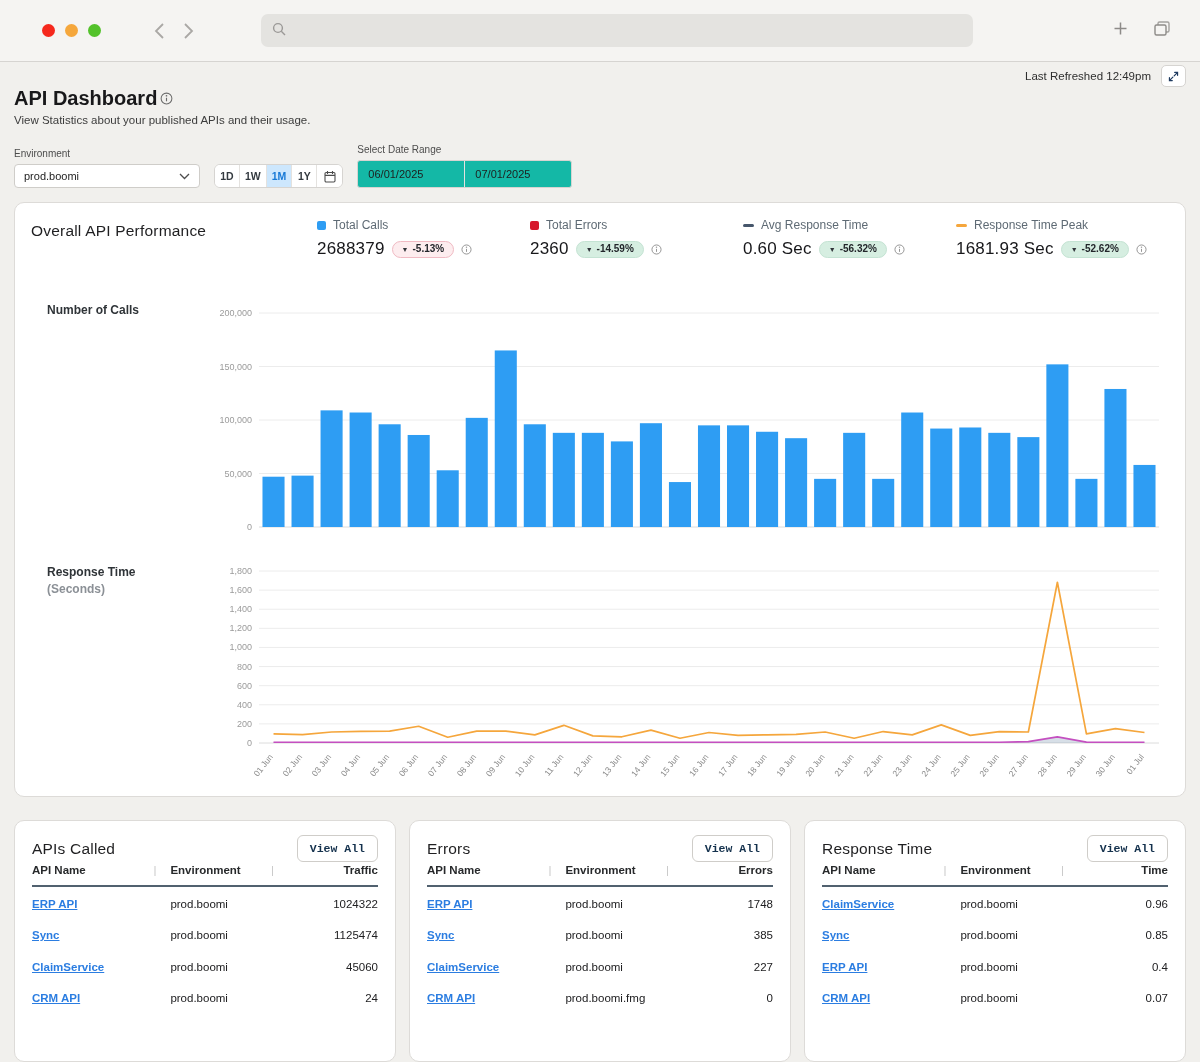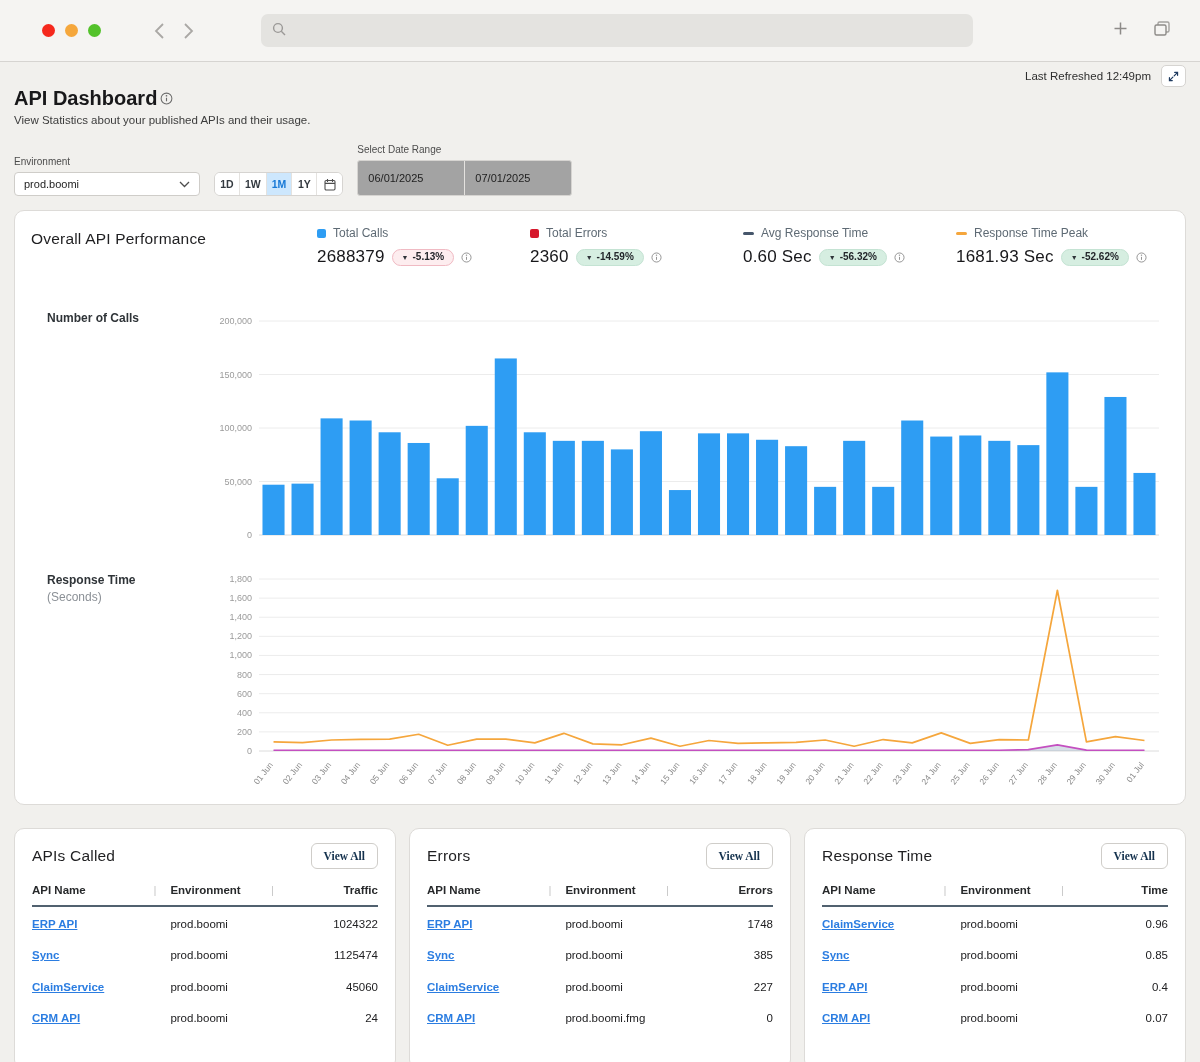--- a/index.html
+++ b/index.html
@@ -39,21 +39,21 @@
   .select-box { width:186px; height:24px; background:#fff; border:1px solid #cfcdc9;
                 border-radius:4px; display:flex; align-items:center; justify-content:space-between;
                 padding:0 9px; font-size:11px; color:#1e1e1e; cursor:pointer; }
   .range-group { display:flex; border:1px solid #d6d4d1; border-radius:6px; background:#fff;
                  overflow:hidden; height:24px; }
   .range-btn { min-width:25px; padding:2px 5px; font-size:10.5px; font-weight:700; color:#33393f;
                background:#fff; border:none; border-right:1px solid #e4e2df;
                display:flex; align-items:center; justify-content:center; cursor:pointer; font-family:inherit; }
   .range-btn.active { background:#cde7fd; color:#1779d6;text-align:right; }
   .range-btn:last-child { border-right:none; }
-  .date-box { display:flex; background:#a3a3a3; border:1px solid #d6d4d1; border-radius:3px; height:36px; }
+  .date-box { display:flex; background:#14b8a6; border:1px solid #d6d4d1; border-radius:3px; height:28px; }
   .date-input { width:106px; border:none; outline:none; font-size:11px; color:#1e1e1e;
                 font-family:inherit; padding:0 10px; background:transparent; }
   .date-sep { width:1px; background:#e4e2df; }
 
   
   .main-panel { background:#fff; border:1px solid #dddbd8; border-radius:10px;
                 margin-top:14px; padding:15px 16px; height:595px; }
   .panel-head { display:flex; align-items:flex-start; }
   .panel-title { width:286px; font-size:15.5px; color:#1f1f21; padding-top:4px; letter-spacing:.2px; }
   .kpis { flex:1; display:flex; }
@@ -67,34 +67,34 @@
           padding:2.5px 9px; font-size:10px; font-weight:700; color:#23262b; line-height:1; }
   .pill .tri { font-size:7px; color:#30343a; }
   .pill.negative { background:#fdedef; border:1px solid #f0bac3; }
   .pill.positive { background:#d6eee1; border:1px solid #c4e3d3; }
   .info-ic { display:inline-flex; }
 
   .chart-row { display:flex; align-items:flex-start; }
   .chart-row.first { margin-top:40px; }
   .chart-row.second { margin-top:26px; }
   .chart-label { width:170px; padding:4px 0 0 16px; font-size:12px; color:#2f3438; font-weight:700; }
-  .chart-label .sub { font-weight:400; color:#8b9096; margin-top:3px; }
+  .chart-label .sub { font-weight:700; color:#8b9096; margin-top:3px; }
   .chart-area { flex:1; }
   .chart-area svg { display:block; width:100%; height:auto; }
 
   
   .cards { display:flex; gap:13px; margin-top:23px; }
   .card { flex:1; background:#fff; border:1px solid #dddbd8; border-radius:10px;
           padding:14px 17px; height:242px; }
   .card-head { display:flex; justify-content:space-between; align-items:center; }
   .card-title { font-size:15.5px; color:#1f1f21; letter-spacing:.2px; }
   .viewall-btn { background:#fff; border:1px solid #cfcdc9; border-radius:6px;
                  padding:6px 12px; font-size:11.5px; font-weight:700; color:#14314d;
-                 cursor:pointer; font-family:Liberation Serif, serif; }
-  .tbl { margin-top:15px; }
+                 cursor:pointer; font-family:Liberation Mono, monospace; }
+  .tbl { margin-top:2px; }
   .tbl-head { display:grid; grid-template-columns:40% 34% 26%; font-size:11.5px; font-weight:700;
               color:#27292b; padding-bottom:9px; border-bottom:2px solid #51616f; }
   .tbl-head .hcell { position:relative; }
   .tbl-head .hcell:not(:last-child)::after { content:"|"; position:absolute; right:14px;
               color:#c8c8c8; font-weight:400; }
   .tbl-head .hcell:last-child { text-align:right; }
   .tbl-row { display:grid; grid-template-columns:40% 34% 26%; font-size:11.5px; color:#202022;
              padding:10.5px 0 9px; align-items:center; }
   .tbl-row .num { text-align:right; }
   .api-link { color:#2b7de1; font-weight:700; text-decoration:underline; cursor:pointer; }

